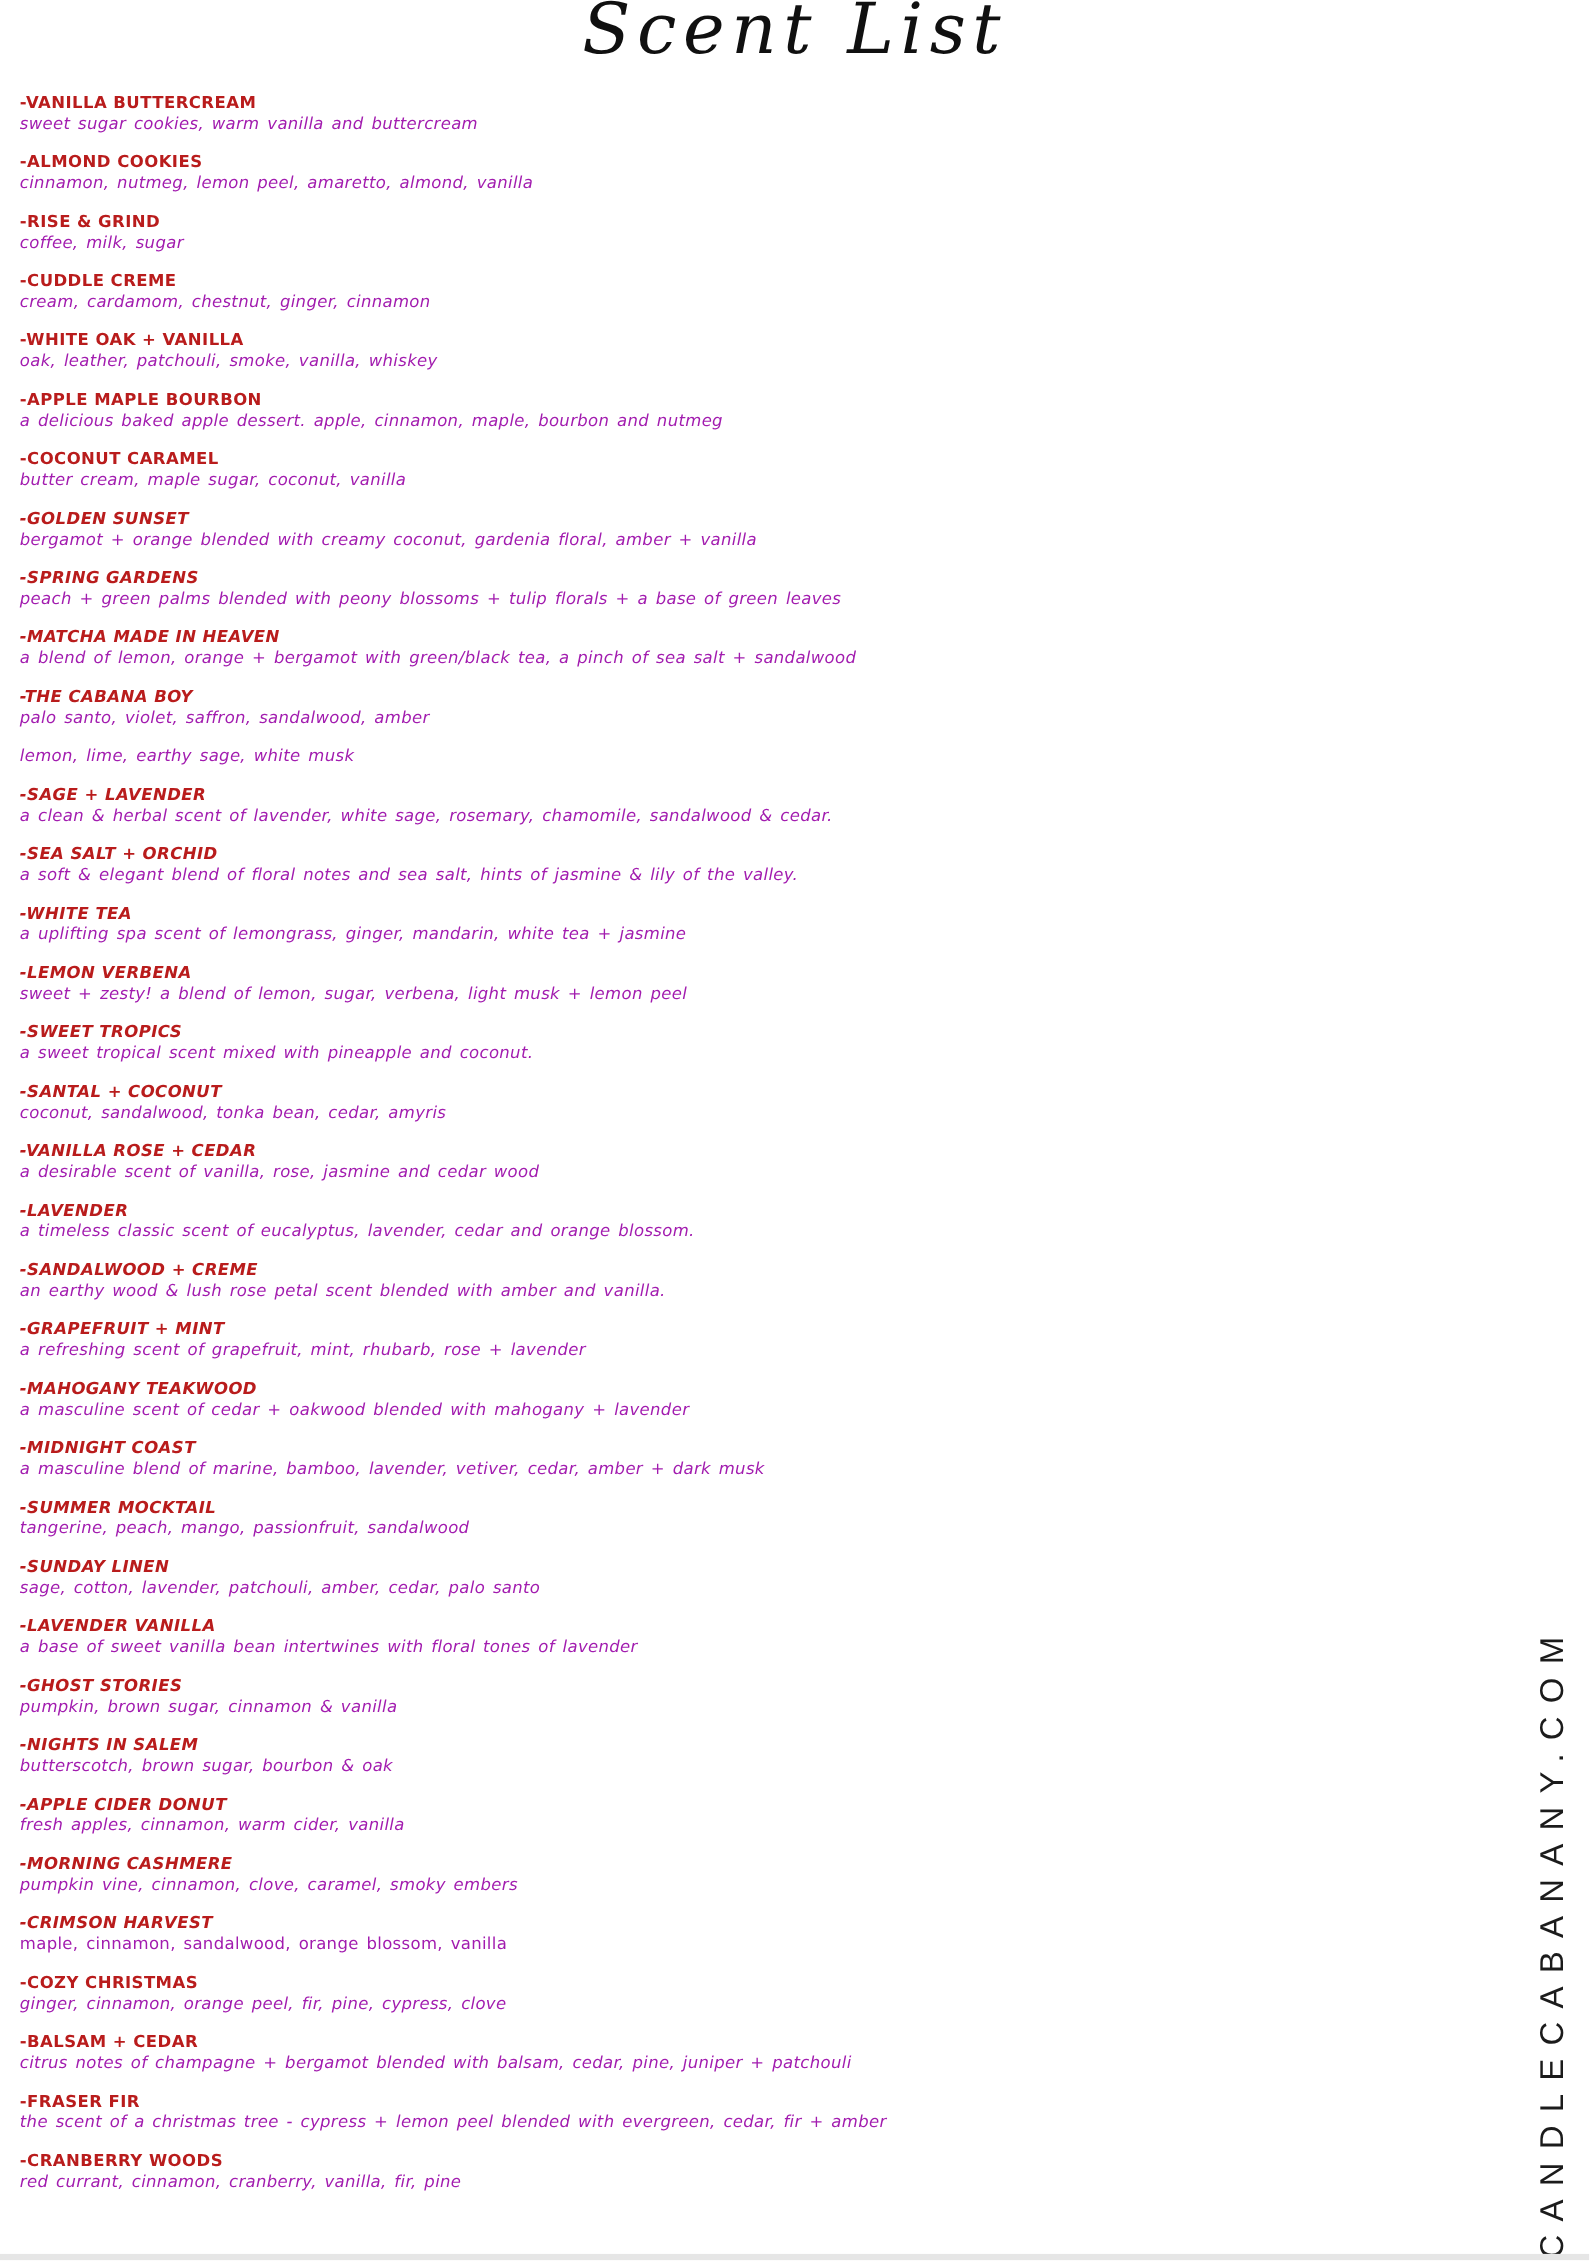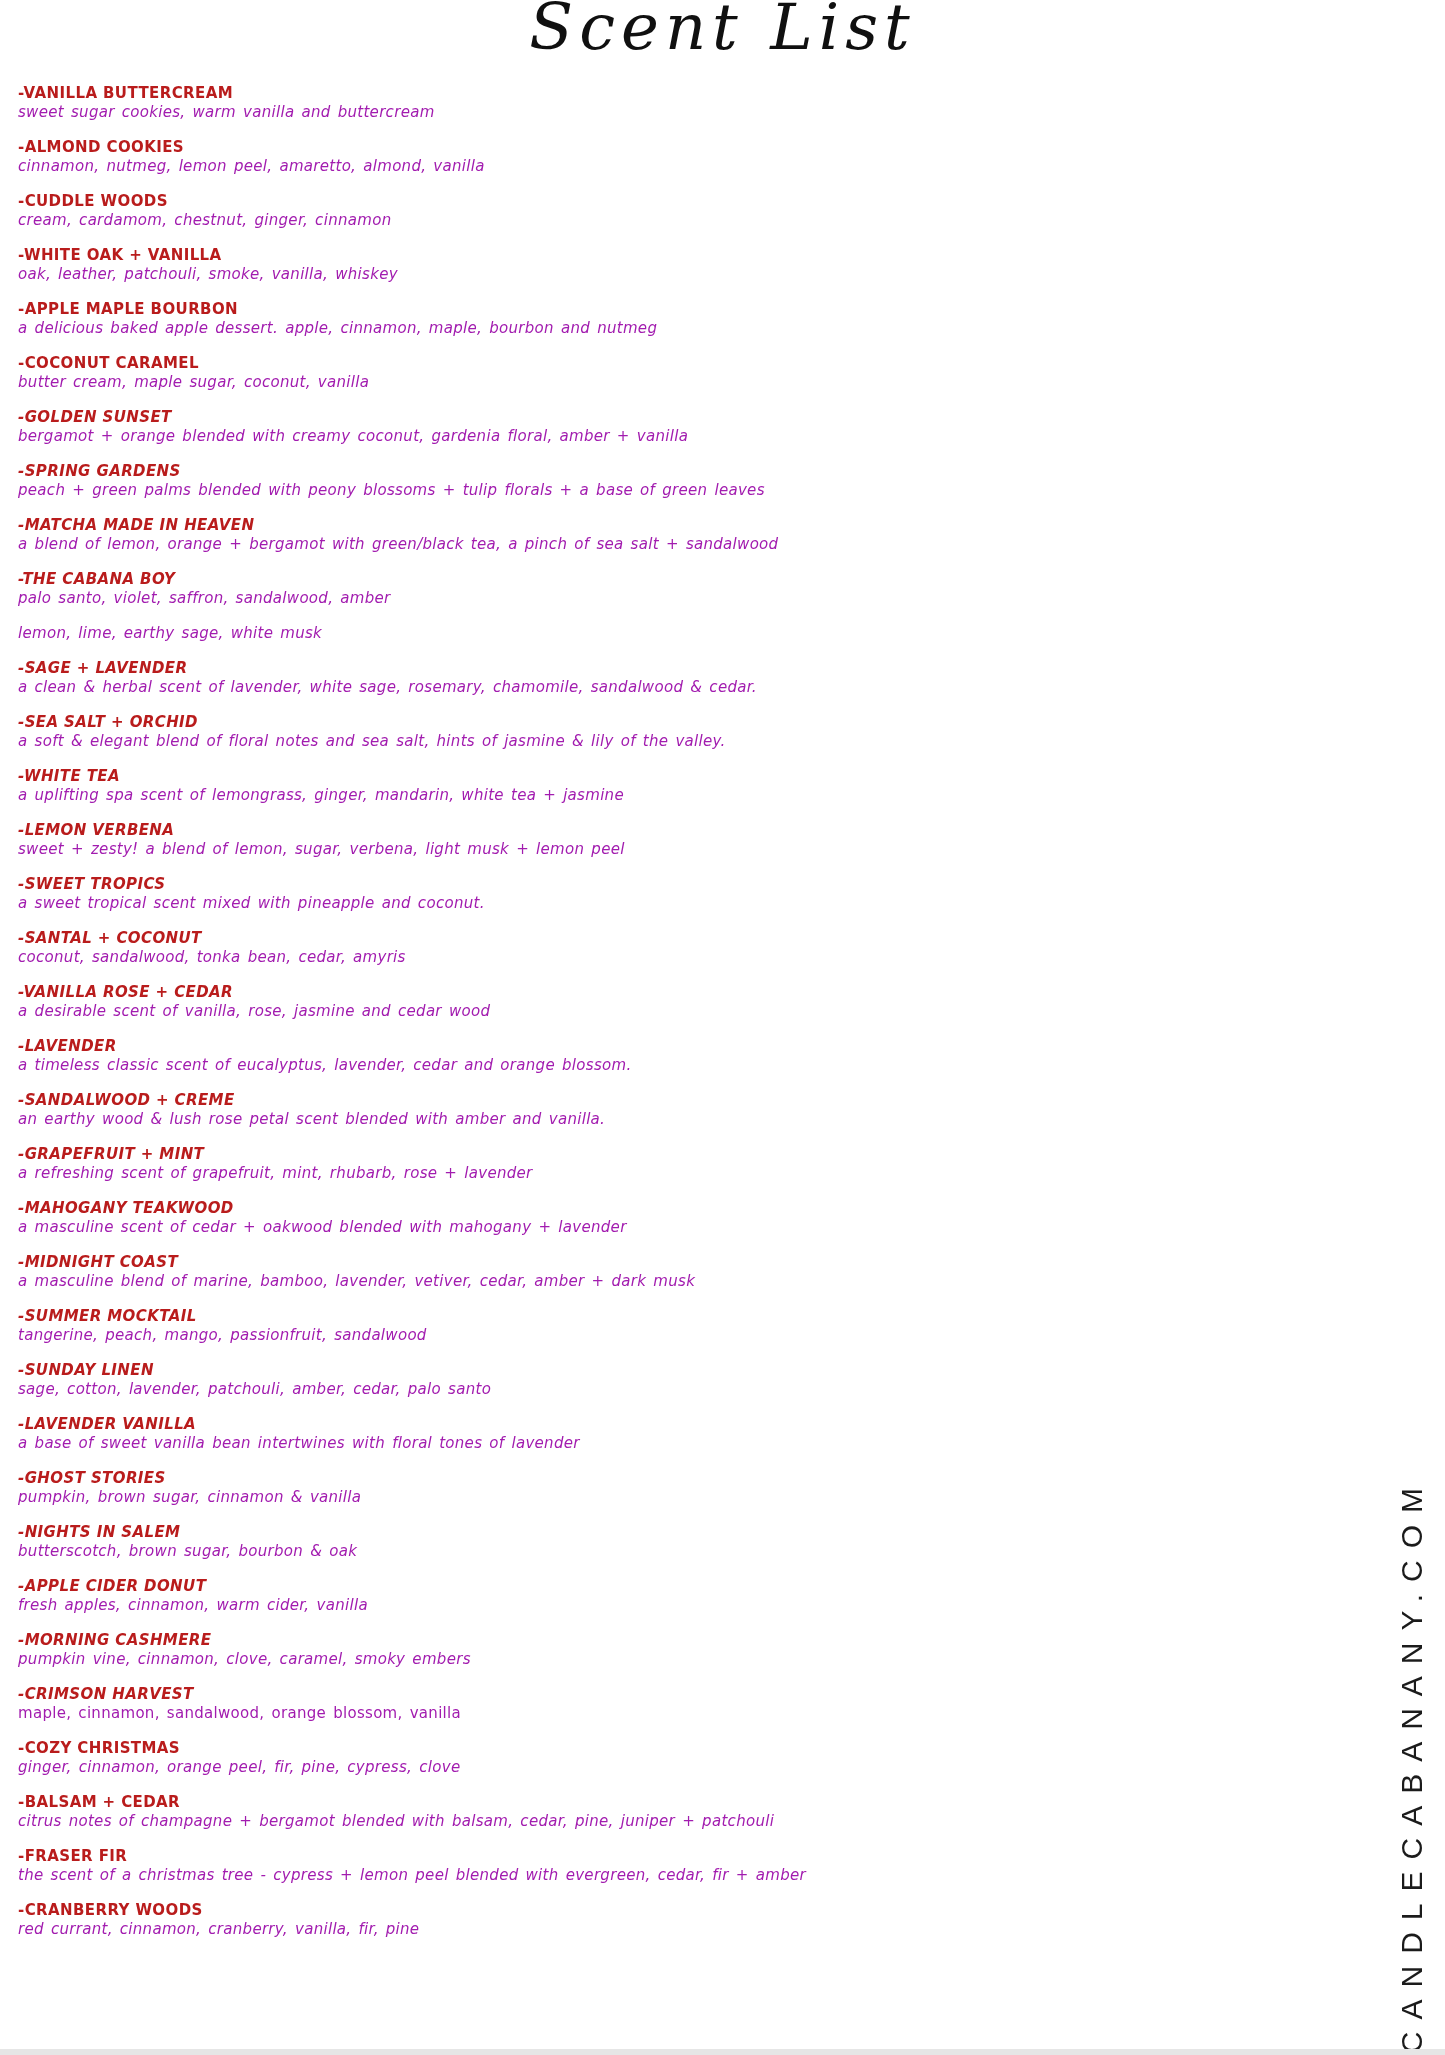--- a/index.html
+++ b/index.html
@@ -83,21 +83,25 @@
   <div class="list" id="scent-list">
       <div class="entry">
         <div class="scent-name ns-bold">-VANILLA BUTTERCREAM</div>
         <div class="scent-desc ds-italic">sweet sugar cookies, warm vanilla and buttercream</div>
       </div>
       <div class="entry">
         <div class="scent-name ns-bold">-ALMOND COOKIES</div>
         <div class="scent-desc ds-italic">cinnamon, nutmeg, lemon peel, amaretto, almond, vanilla</div>
       </div>
       <div class="entry">
-        <div class="scent-name ns-bold">-CUDDLE WOODS</div>
+        <div class="scent-name ns-bold">-RISE &amp; GRIND</div>
+        <div class="scent-desc ds-italic">coffee, milk, sugar</div>
+      </div>
+      <div class="entry">
+        <div class="scent-name ns-bold">-CUDDLE CREME</div>
         <div class="scent-desc ds-italic">cream, cardamom, chestnut, ginger, cinnamon</div>
       </div>
       <div class="entry">
         <div class="scent-name ns-bold">-WHITE OAK + VANILLA</div>
         <div class="scent-desc ds-italic">oak, leather, patchouli, smoke, vanilla, whiskey</div>
       </div>
       <div class="entry">
         <div class="scent-name ns-bold">-APPLE MAPLE BOURBON</div>
         <div class="scent-desc ds-italic">a delicious baked apple dessert. apple, cinnamon, maple, bourbon and nutmeg</div>
       </div>

